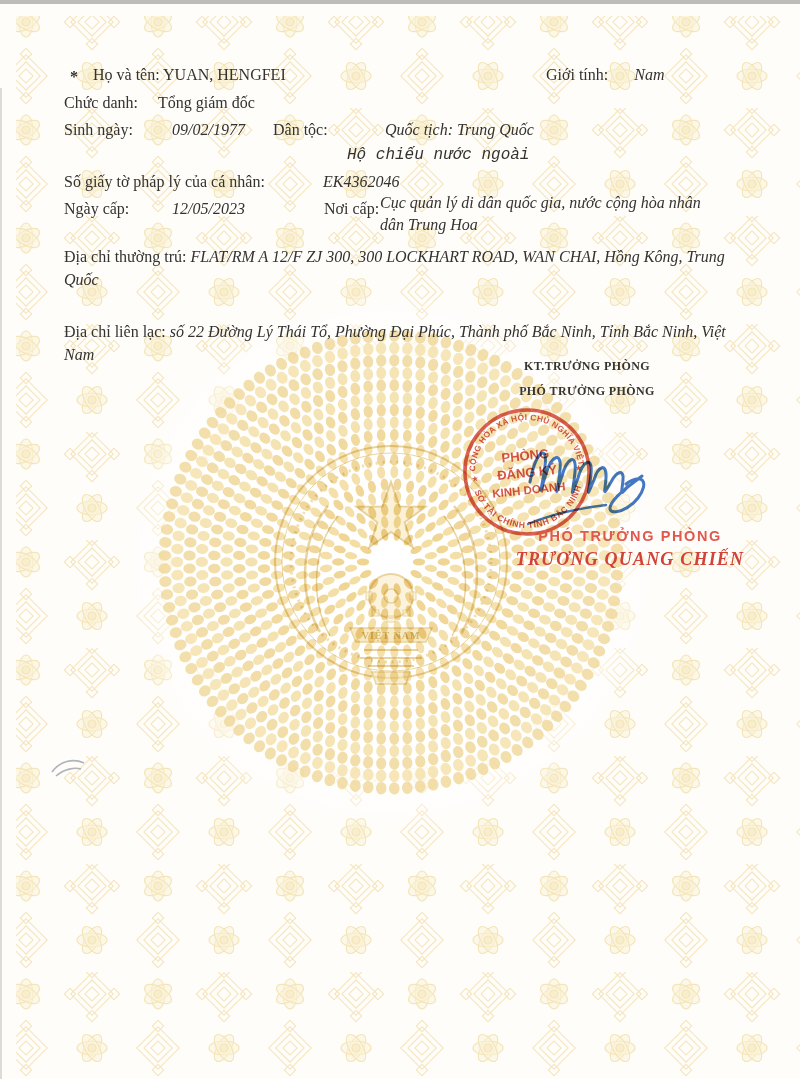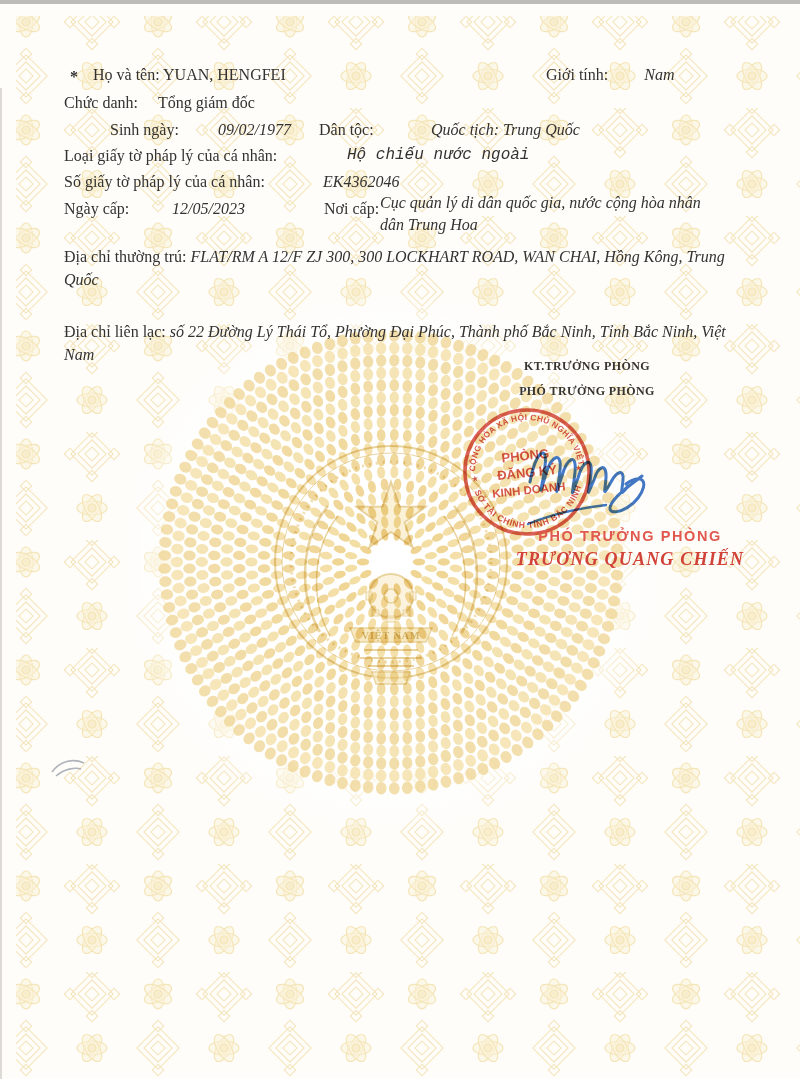--- a/index.html
+++ b/index.html
@@ -1151,40 +1151,39 @@
     </g>
   </svg>
 
   <div class="abs row textlayer" style="left:70px;top:66px;font-weight:bold;">*</div>
   <div class="abs row textlayer" style="left:93px;top:64px;">
     <span class="lbl">Họ và tên:</span>
     <span>YUAN, HENGFEI</span>
   </div>
   <div class="abs row textlayer" style="left:546px;top:64px;">
     <span class="lbl">Giới tính:</span>
-    <span class="it" style="margin-left:32px;">Nam</span>
+    <span class="it" style="margin-left:22px;">Nam</span>
   </div>
 
   <div class="abs row textlayer" style="left:64px;top:92px;">
     <span class="lbl">Chức danh:</span>
     <span style="margin-left:16px;">Tổng giám đốc</span>
   </div>
 
-  <div class="abs row textlayer" style="left:64px;top:119px;margin-left:46px;">
+  <div class="abs row textlayer" style="left:64px;top:119px;">
     <span class="lbl">Sinh ngày:</span>
     <span class="it abs" style="left:108px;">09/02/1977</span>
     <span class="lbl abs" style="left:209px;">Dân tộc:</span>
     <span class="it abs" style="left:321px;">
       <span>Quốc tịch:</span>
       <span>Trung Quốc</span>
     </span>
   </div>
 
   <div class="abs row textlayer" style="left:64px;top:145px;">
-    <span class="lbl">Loại giấy tờ pháp lý của cá nhân:</span>
     <span class="it abs" style="left:283px;font-family:Liberation Mono, monospace;">Hộ chiếu nước ngoài</span>
   </div>
 
   <div class="abs row textlayer" style="left:64px;top:171px;">
     <span class="lbl">Số giấy tờ pháp lý của cá nhân:</span>
     <span class="it abs" style="left:259px;">EK4362046</span>
   </div>
 
   <div class="abs row textlayer" style="left:64px;top:198px;">
     <span class="lbl">Ngày cấp:</span>

